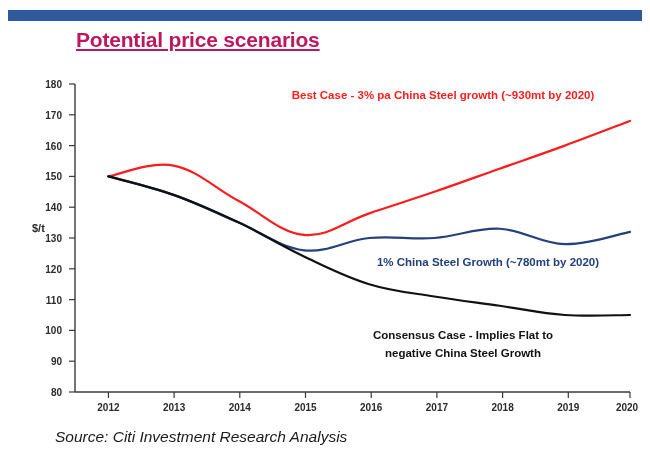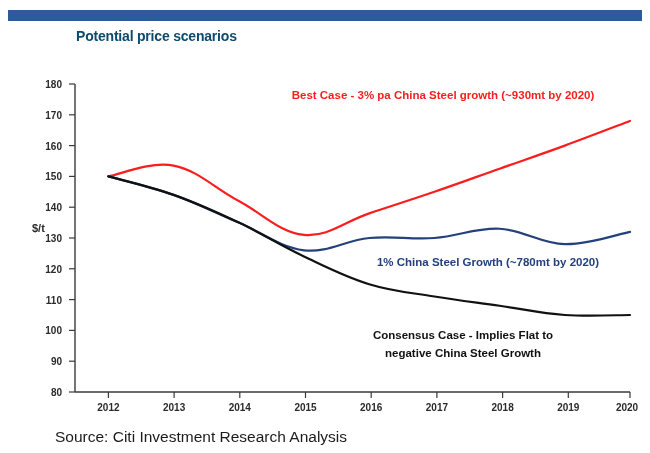--- a/index.html
+++ b/index.html
@@ -20,25 +20,26 @@
     left: 8px;
     top: 10px;
     width: 634px;
     height: 11px;
     background: #2e5a9c;
   }
   #chart-title {
     position: absolute;
     left: 76px;
     top: 28px;
-    font-size: 14px;
+    font-size: 21px;
     font-weight: bold;
-    color: #0c4a6e;
+    color: #be185d;
     letter-spacing: -0.2px;
     white-space: nowrap;
+    text-decoration: underline;
   }
   #plot-area {
     position: absolute;
     left: 0;
     top: 0;
     width: 650px;
     height: 453px;
   }
   svg { display: block; }
   .axis-line {
@@ -71,20 +72,21 @@
   .annot {
     font-family: "Liberation Sans", sans-serif;
     font-size: 11.5px;
     font-weight: bold;
   }
   #source-note {
     position: absolute;
     left: 55px;
     top: 428px;
     font-size: 15.5px;
+    font-style: italic;
     color: #1b1b1b;
     white-space: nowrap;
   }
 </style>
 </head>
 <body>
 
 <div id="page">
 
   <div id="header-bar" style="background: rgb(46, 90, 156);"></div>

